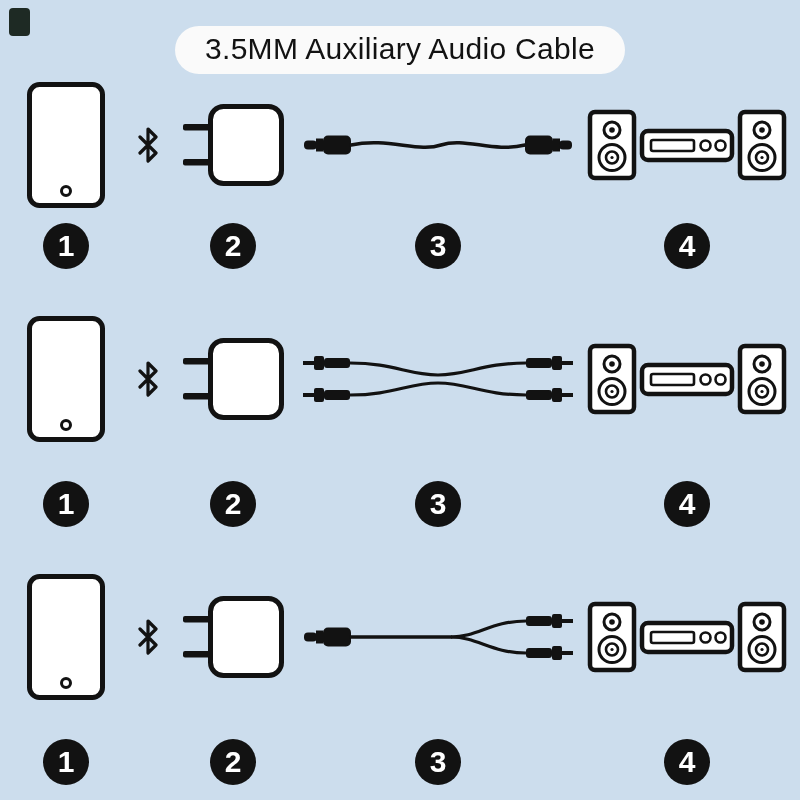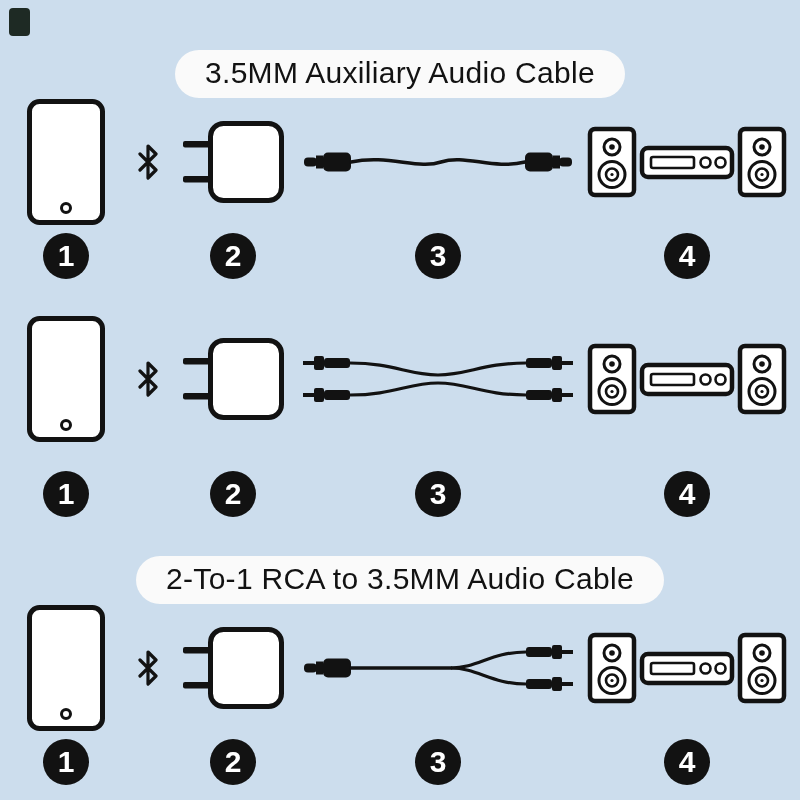--- a/index.html
+++ b/index.html
@@ -14,21 +14,21 @@
   }
   .corner-mark {
     position: absolute;
     left: 9px; top: 8px;
     width: 21px; height: 28px;
     border-radius: 4px;
     background: var(--corner-mark, #1e2a24);
   }
   .page { display: flex; flex-direction: column; height: 774px; }
   .section { flex: 1 1 0; display: flex; flex-direction: column; }
-  .pill-wrap { display: flex; justify-content: center; margin-top: 24px; }
+  .pill-wrap { display: flex; justify-content: center; margin-top: 0; }
   .pill {
     background: var(--pill-background, #fafafa);
     border-radius: 40px;
     padding: 6px 30px 8px 30px;
     font-size: 30px;
     letter-spacing: 0.3px;
     white-space: nowrap;
     color: var(--ink, #121212);
   }
   .grid {
@@ -224,23 +224,20 @@
       <div class="cell n3">
           <span class="badge">3</span>
         </div>
       <div class="cell n4">
           <span class="badge">4</span>
         </div>
     </div>
   </section>
 
   <section class="section">
-    <div class="pill-wrap">
-      <div class="pill">2-To-1 RCA to 3.5MM Audio Cable</div>
-    </div>
     <div class="grid icons">
       <div class="cell">
         <span class="icon" aria-label="smartphone-icon">
           <svg width="80" height="128" viewBox="0 0 80 128" fill="none">
             <rect x="3.5" y="3.5" width="73" height="121" rx="10" fill="#ffffff" stroke="currentColor" stroke-width="5"></rect>
             <circle cx="40" cy="110" r="4.5" fill="none" stroke="currentColor" stroke-width="3"></circle>
           </svg>
         </span>
       </div>
       <div class="cell">

